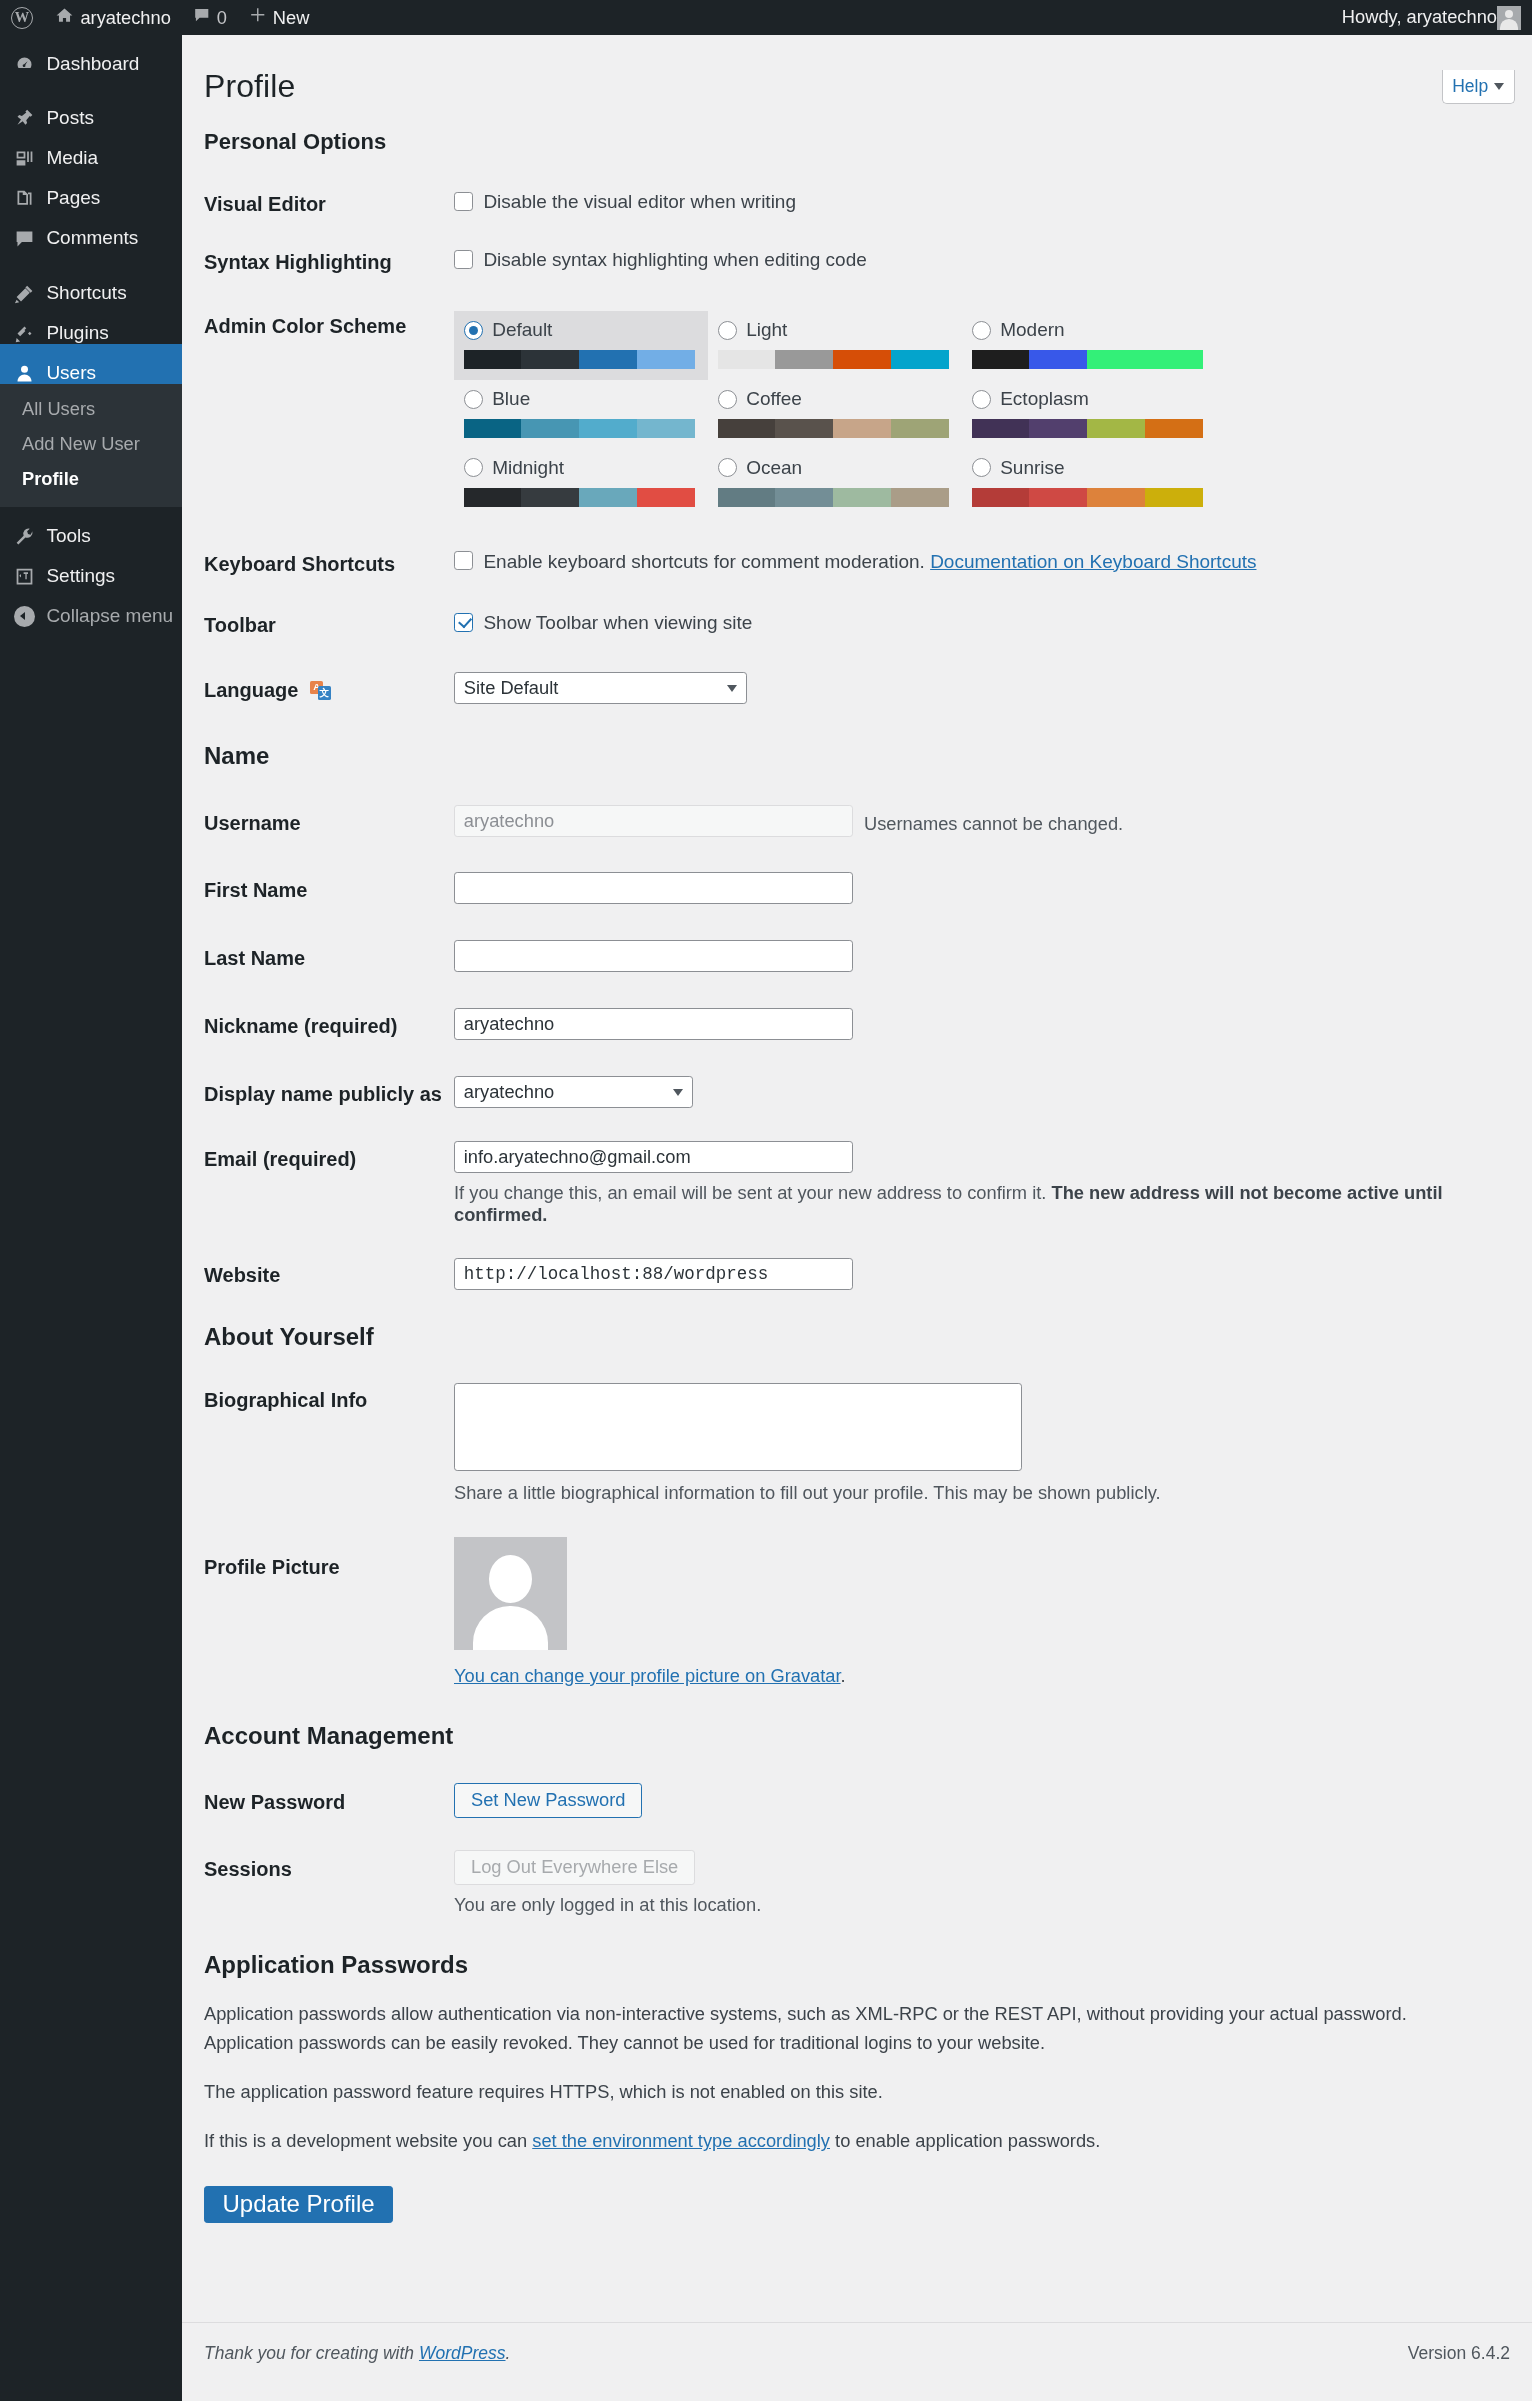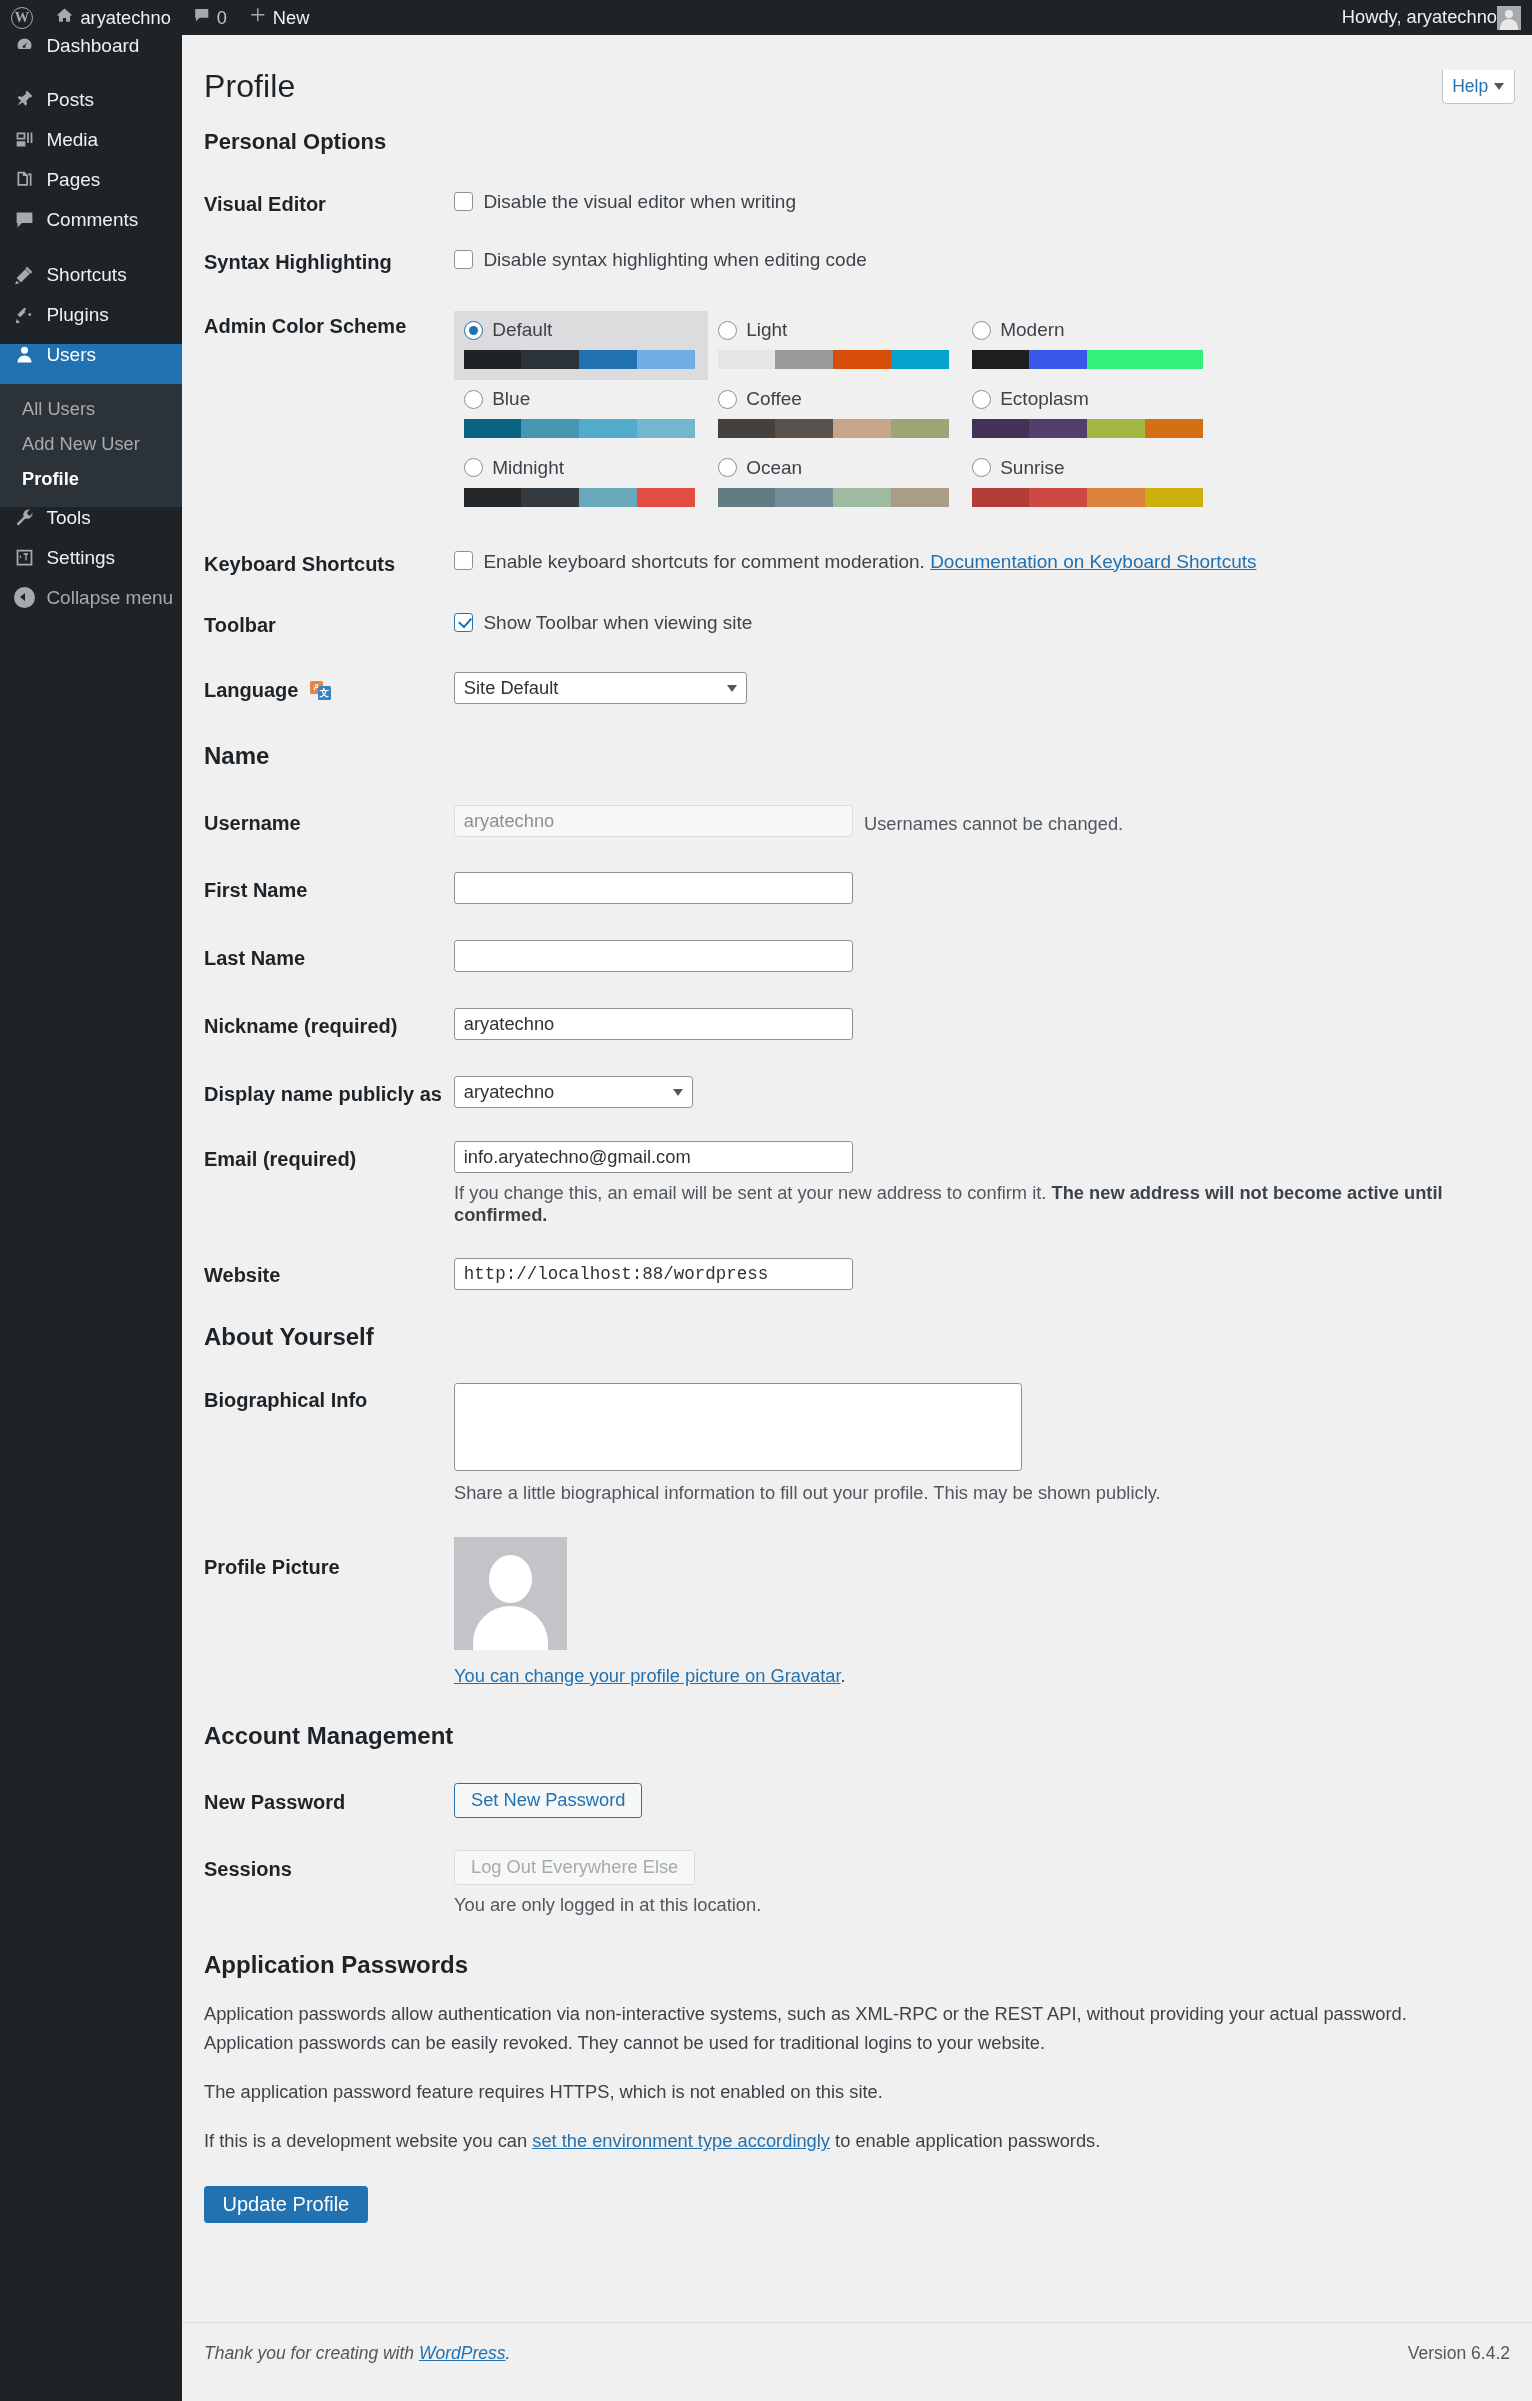--- a/index.html
+++ b/index.html
@@ -30,21 +30,21 @@
   .ab-avatar{ width:24px;height:24px;background:#a7aaad;position:relative;overflow:hidden;display:inline-block; }
   .ab-avatar::before{ content:"";position:absolute;width:8.8px;height:8.8px;border-radius:50%;background:#e8e8e8;left:7.6px;top:4px;}
   .ab-avatar::after{ content:"";position:absolute;width:17.5px;height:12.8px;border-radius:8.8px 8.8px 0 0;background:#e8e8e8;left:3.2px;top:13.6px;}
 
   
   #sidebar{
     position:absolute; top:35px; left:0; width:182px; height:2366px;
     background:#1d2327; z-index:20;
   }
   .menu-item{
-    display:flex; align-items:flex-start; gap:11px;
+    display:flex; align-items:flex-end; gap:11px;
     height:40px; padding-left:14.4px; color:#f0f0f1; font-size:19px;
     position:relative;
   }
   .menu-item.sep{ margin-top:14.4px; }
   .menu-item.active{ background:#2271b1; color:#fff; font-weight:400; }
   .menu-item.active::after{
     content:""; position:absolute; right:-12.8px; top:50%; transform:translateY(-50%);
     border-top:12.8px solid transparent; border-bottom:12.8px solid transparent;
     border-right:12.8px solid #f0f0f1;
   }
@@ -145,21 +145,21 @@
 
   .btn-sec{
     display:inline-flex;align-items:center;justify-content:center;
     height:35px;padding:0 16px;border:0.8px solid #2271b1;border-radius:3.2px;
     background:#f6f7f7;color:#2271b1;font-size:18.3px;
   }
   .btn-sec.dis{ border-color:#dcdcde; color:#a7aaad; background:#f6f7f7; }
   .btn-primary{
     display:inline-flex;align-items:center;justify-content:center;
     height:37px;padding:0 17.5px;border:0.8px solid #2271b1;border-radius:3.2px;
-    background:#2271b1;color:#fff;font-size:20px;
+    background:#2271b1;color:#fff;font-size:24px;
   }
   .para{ font-size:18.3px; color:#3c434a; line-height:1.55; padding-left:22px; width:1292px; }
 
   #footer{
     position:absolute; left:182px; bottom:17px; width:1350px; height:62px;
     border-top:0.8px solid #dcdcde; display:flex; align-items:center;
     padding:0 22px; font-size:17.5px; color:#50575e;
   }
   #footer .right{ margin-left:auto; }
   .ital{ font-style:italic; }

